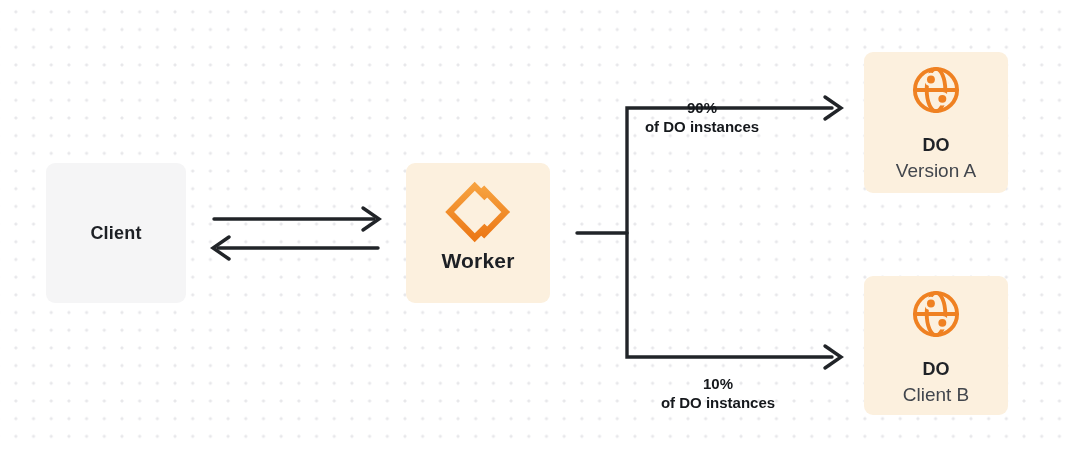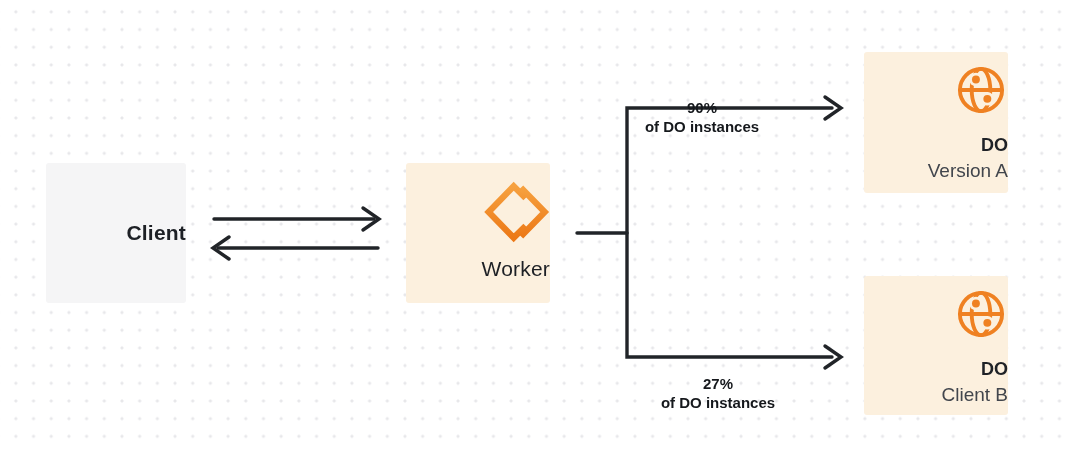--- a/index.html
+++ b/index.html
@@ -9,42 +9,42 @@
     height: 452px;
     overflow: hidden;
     background-color: #ffffff;
     background-image: radial-gradient(#e7e7ea 1.5px, transparent 1.6px);
     background-size: 17.7px 17.7px;
     background-position: 7px 3px;
     font-family: "Liberation Sans", sans-serif;
   }
   .node {
     position: absolute;
-    border-radius: 3px;
+    border-radius: 9px;
     display: flex;
     flex-direction: column;
-    align-items: flex-end;
+    align-items: center;
     justify-content: center;
     box-sizing: border-box;
   }
   .node-client {
     left: 46px; top: 163px; width: 140px; height: 140px;
     background: #f5f5f6;
   }
   .node-client .label {
-    font-size: 21px; font-weight: 700; color: #1d2025; letter-spacing: .2px;
+    font-size: 18px; font-weight: 700; color: #1d2025; letter-spacing: .2px;
   }
   .node-cream { background: #fcf0de; }
   .node-worker {
     left: 406px; top: 163px; width: 144px; height: 140px;
     justify-content: flex-start; padding-top: 14px;
   }
   .node-worker .icon { width: 66px; height: 66px; margin-top: 2px; }
   .node-worker .label {
-    font-size: 21px; font-weight: 400; color: #1d2025; margin-top: 12px; letter-spacing: .2px;
+    font-size: 21px; font-weight: 700; color: #1d2025; margin-top: 4px; letter-spacing: .2px;
   }
   .node-do-a { left: 864px; top: 52px;  width: 144px; height: 141px; justify-content: flex-start; padding-top: 11px; }
   .node-do-b { left: 864px; top: 276px; width: 144px; height: 139px; justify-content: flex-start; padding-top: 11px; }
   .node-do-a .icon, .node-do-b .icon { width: 54px; height: 54px; }
   .do-title {
     font-size: 18px; font-weight: 700; color: #1f2227; margin-top: 18px;
   }
   .do-subtitle {
     font-size: 19px; font-weight: 400; color: #42464d; margin-top: 4px;
   }
@@ -104,21 +104,21 @@
     </svg>
     <span class="label">Worker</span>
   </div>
 
   <div class="branch-label branch-label-top">
     <div>90%</div>
     <div>of DO instances</div>
   </div>
 
   <div class="branch-label branch-label-bottom">
-    <div>27%</div>
+    <div>10%</div>
     <div>of DO instances</div>
   </div>
 
   <div class="node node-cream node-do-a">
     <svg class="icon" viewBox="0 0 64 64">
       <g stroke="#ef8122" stroke-width="4.6" fill="none">
         <circle cx="32" cy="32" r="25"></circle>
         <ellipse cx="32" cy="32" rx="11" ry="25"></ellipse>
         <path d="M7,32 L57,32"></path>
       </g>

